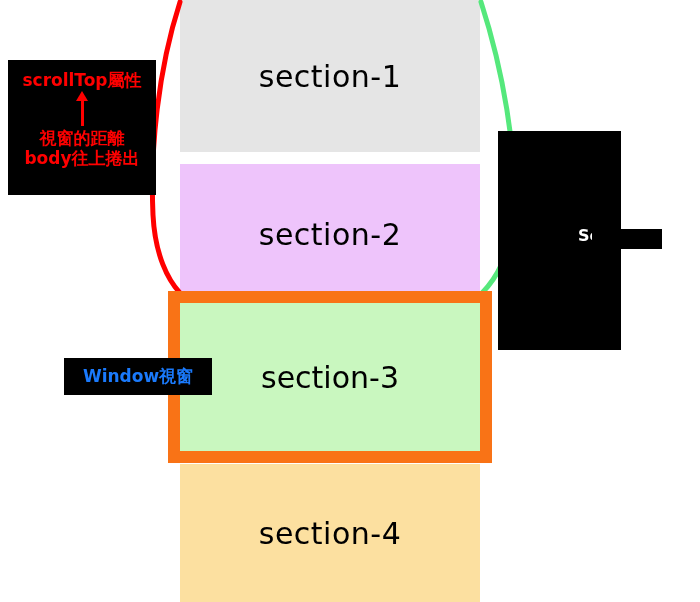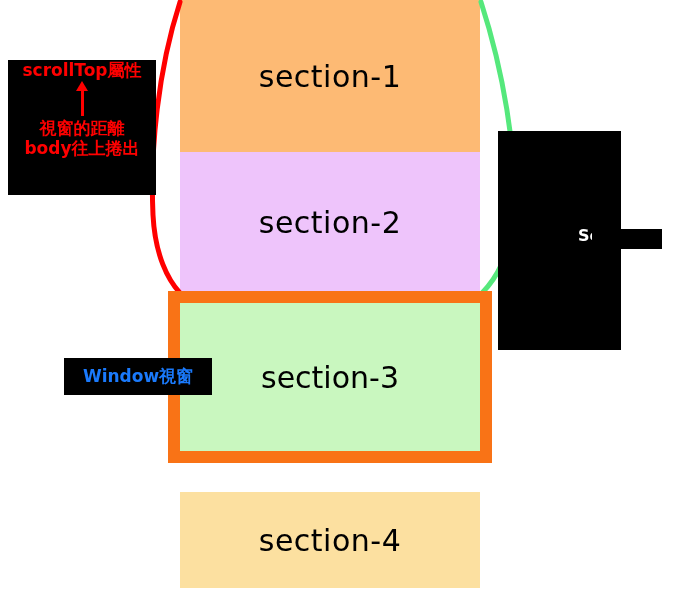--- a/index.html
+++ b/index.html
@@ -23,23 +23,23 @@
     width: 300px;
     display: flex;
     align-items: center;
     justify-content: center;
     color: #000000;
     font-size: 30px;
     font-weight: 400;
     letter-spacing: 0.5px;
     font-family: "DejaVu Sans", "Liberation Sans", sans-serif;
   }
-  #section-1 { top: 0px;   height: 152px; background: #fdba74; }
-  #section-2 { top: 152px; height: 140px; background: #eec4fb; align-items: center; }
-  #section-4 { top: 492px; height: 96px; background: #fce0a0; }
+  #section-1 { top: 0px;   height: 152px; background: #e5e5e5; }
+  #section-2 { top: 164px; height: 140px; background: #eec4fb; align-items: center; }
+  #section-4 { top: 464px; height: 138px; background: #fce0a0; }
 
   
   #window-box {
     position: absolute;
     left: 168px;
     top: 291px;
     width: 324px;
     height: 172px;
     box-sizing: border-box;
     border: 12px solid #f97316;
@@ -62,21 +62,21 @@
     position: absolute;
     background: #000000;
     box-sizing: border-box;
   }
 
   #note-scrolltop {
     left: 8px;
     top: 60px;
     width: 148px;
     height: 135px;
-    padding-top: 0;
+    padding-top: 10px;
     text-align: center;
     color: #ff0000;
   }
   #note-scrolltop .ln {
     display: block;
     color: #ff0000;
     font-size: 17px;
     font-weight: bold;
     line-height: 1.18;
     white-space: nowrap;

